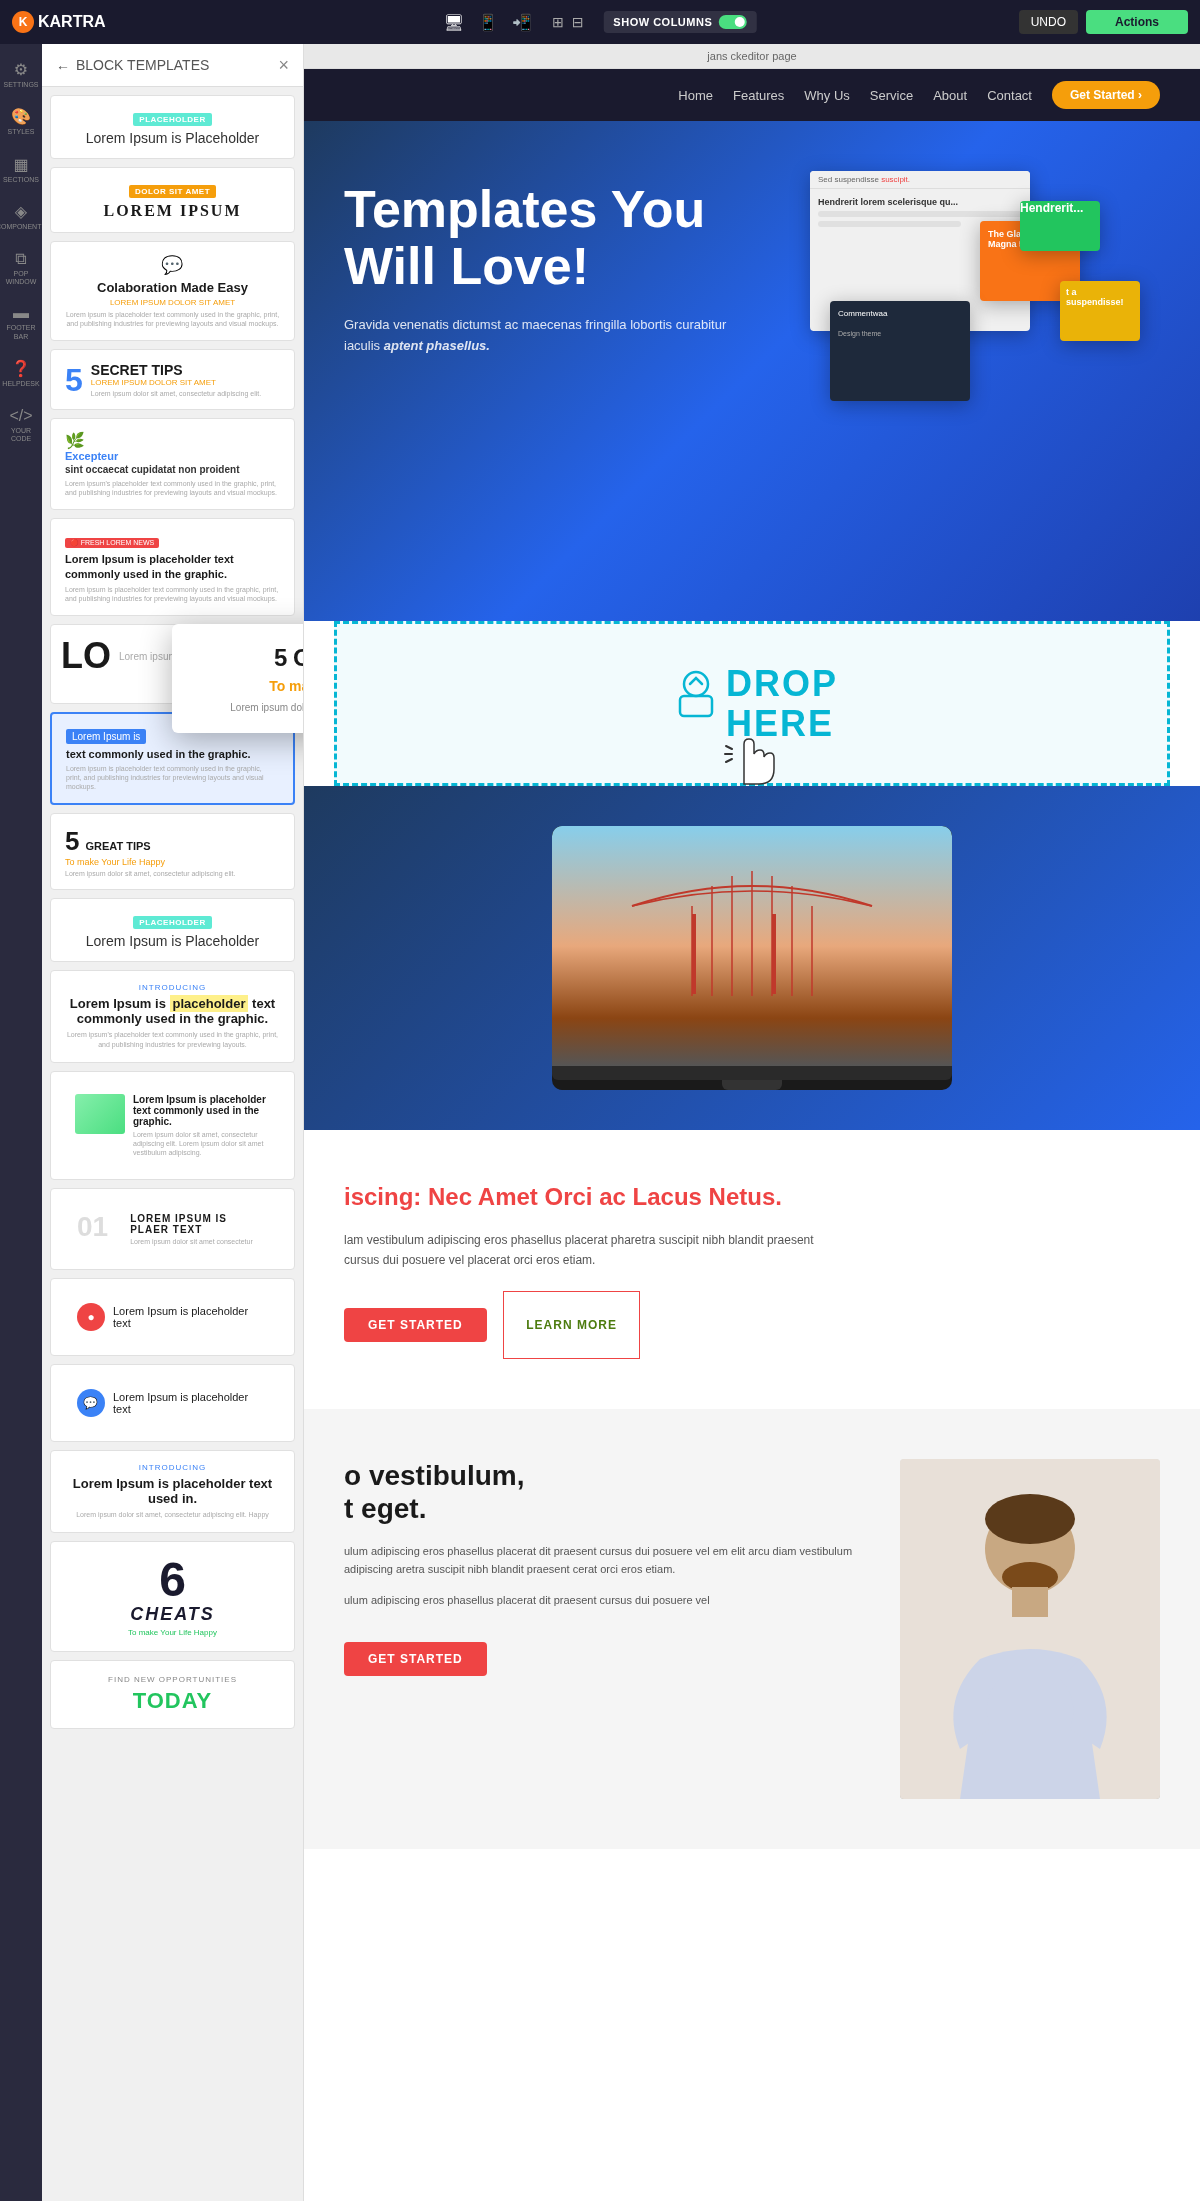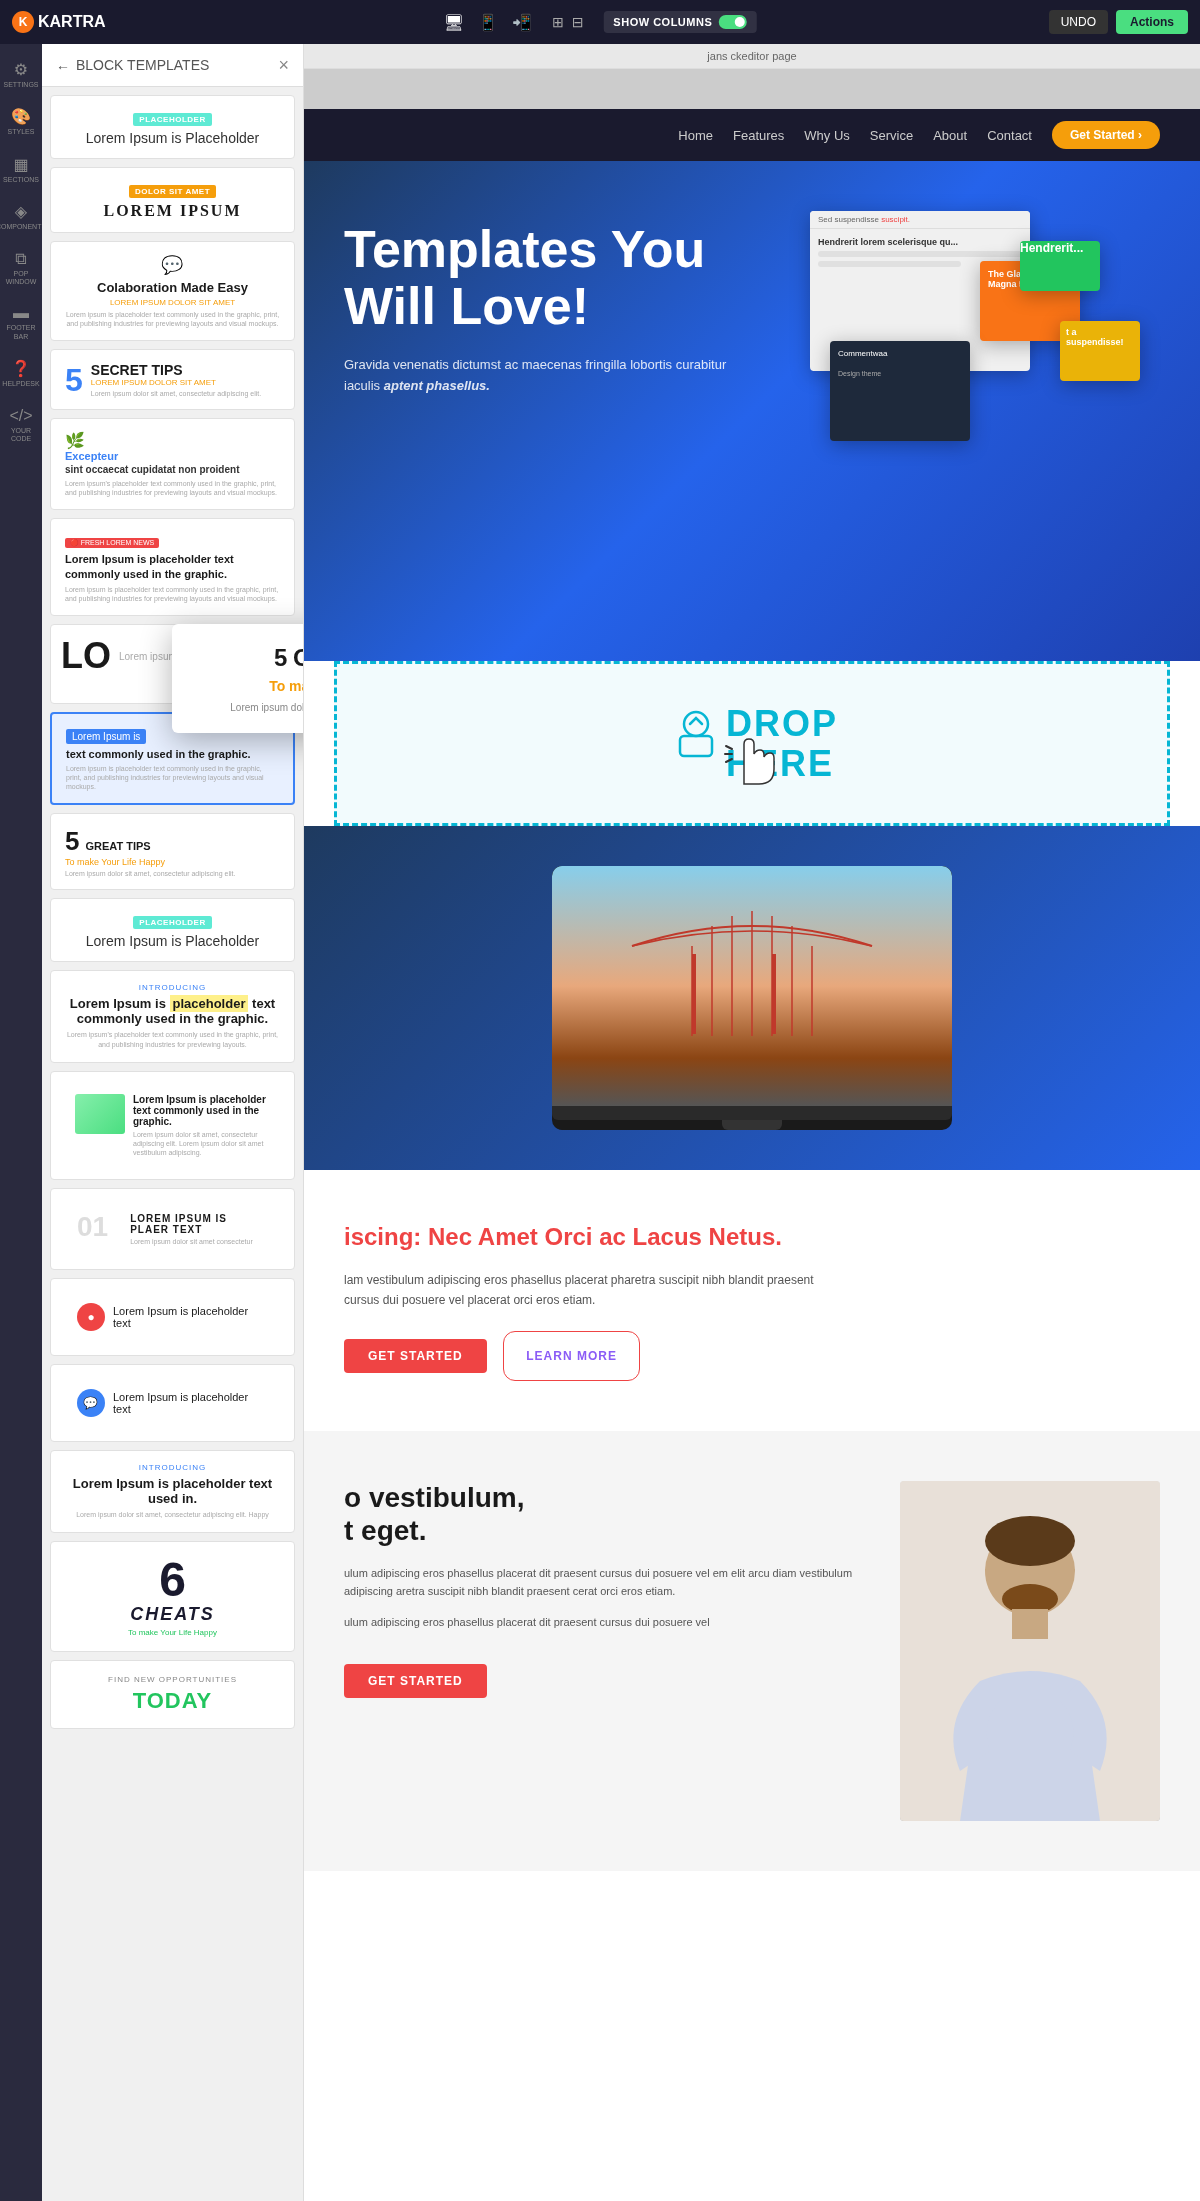--- a/index.html
+++ b/index.html
@@ -109,21 +109,21 @@
       border: none;
       padding: 5px 12px;
       border-radius: 4px;
       font-size: 12px;
       cursor: pointer;
     }
     .actions-btn {
       background: #4ade80;
       color: #1a1a2e;
       border: none;
-      padding: 5px 14px;
+      padding: 5px 29px;
       border-radius: 4px;
       font-size: 12px;
       font-weight: bold;
       cursor: pointer;
     }
 
     
     .main-layout {
       display: flex;
       height: calc(2201px - 44px);
@@ -358,21 +358,20 @@
       border-bottom: 1px solid #ddd;
     }
 
     
     .site-nav {
       background: #1a1a2e;
       padding: 12px 40px;
       display: flex;
       align-items: center;
       justify-content: space-between;
-      margin-top: 40px;
     }
     .nav-links {
       display: flex;
       gap: 20px;
       align-items: center;
     }
     .nav-link {
       color: #ccc;
       font-size: 13px;
       text-decoration: none;
@@ -598,24 +597,24 @@
       border: none;
       border-radius: 4px;
       font-size: 12px;
       font-weight: bold;
       cursor: pointer;
       letter-spacing: 1px;
       margin-right: 12px;
     }
     .btn-outline {
       background: white;
-      color: #8b5cf6;
-      padding: 17px 22px;
+      color: #4d7c0f;
+      padding: 26px 22px;
       border: 1.5px solid #ef4444;
-      border-radius: 12px;
+      border-radius: 0;
       font-size: 12px;
       font-weight: bold;
       cursor: pointer;
       letter-spacing: 1px;
     }
 
     
     .gray-section {
       padding: 50px 40px;
       background: #f5f5f5;

